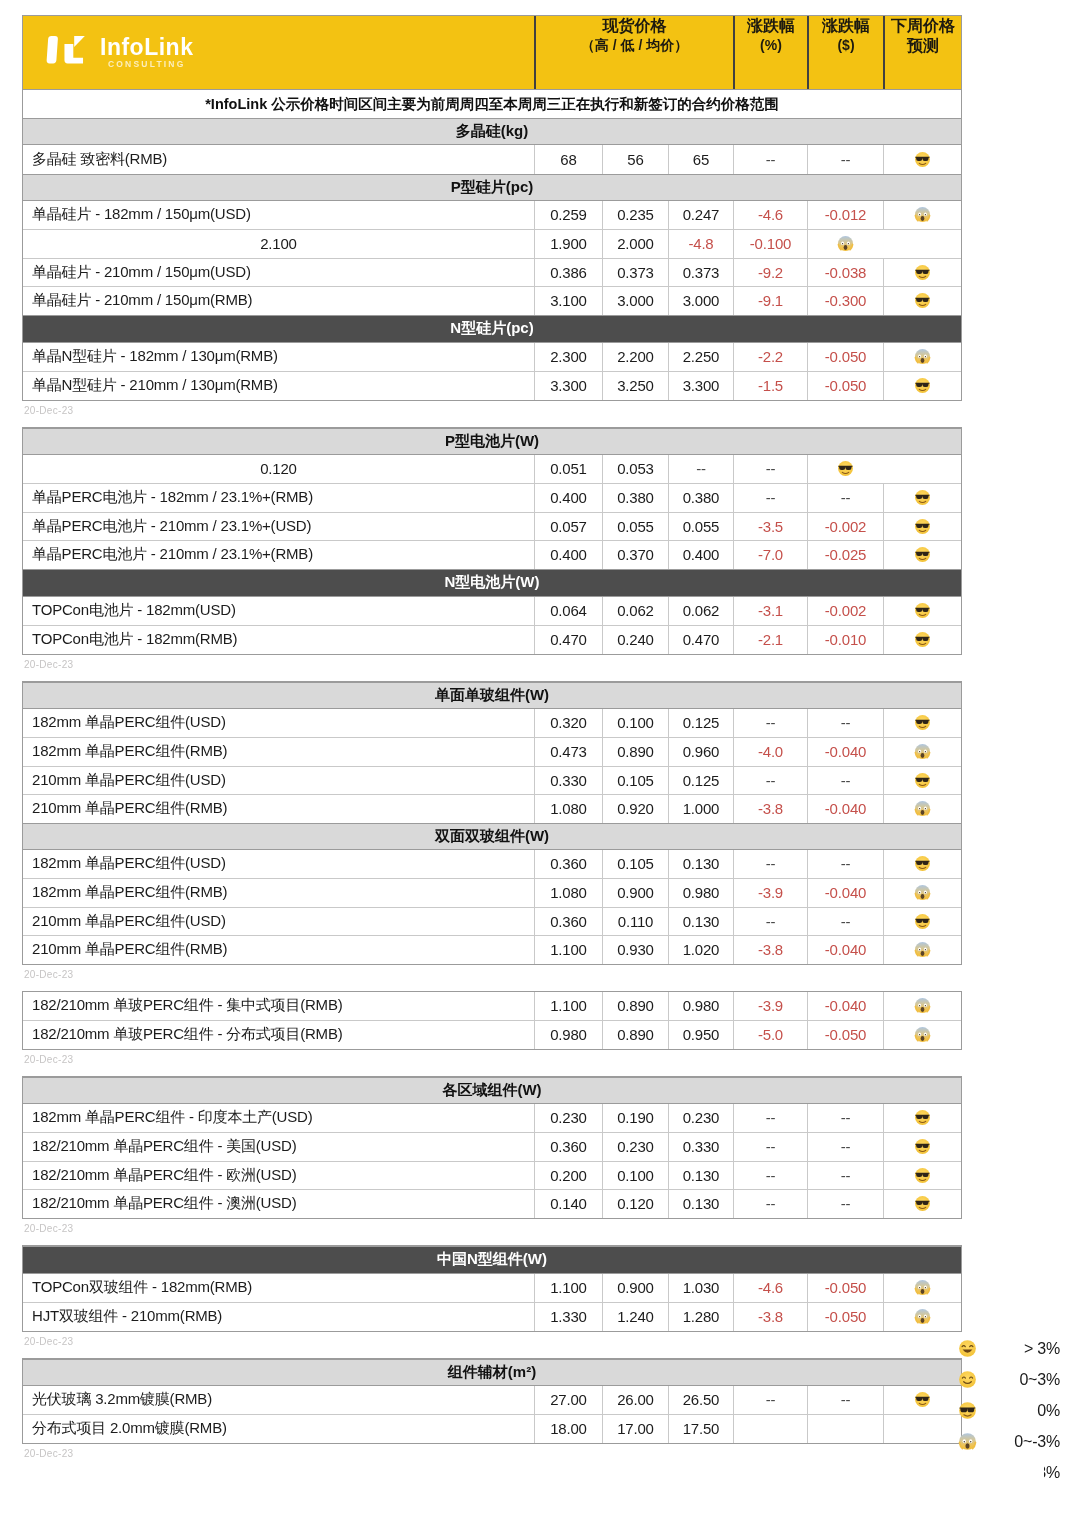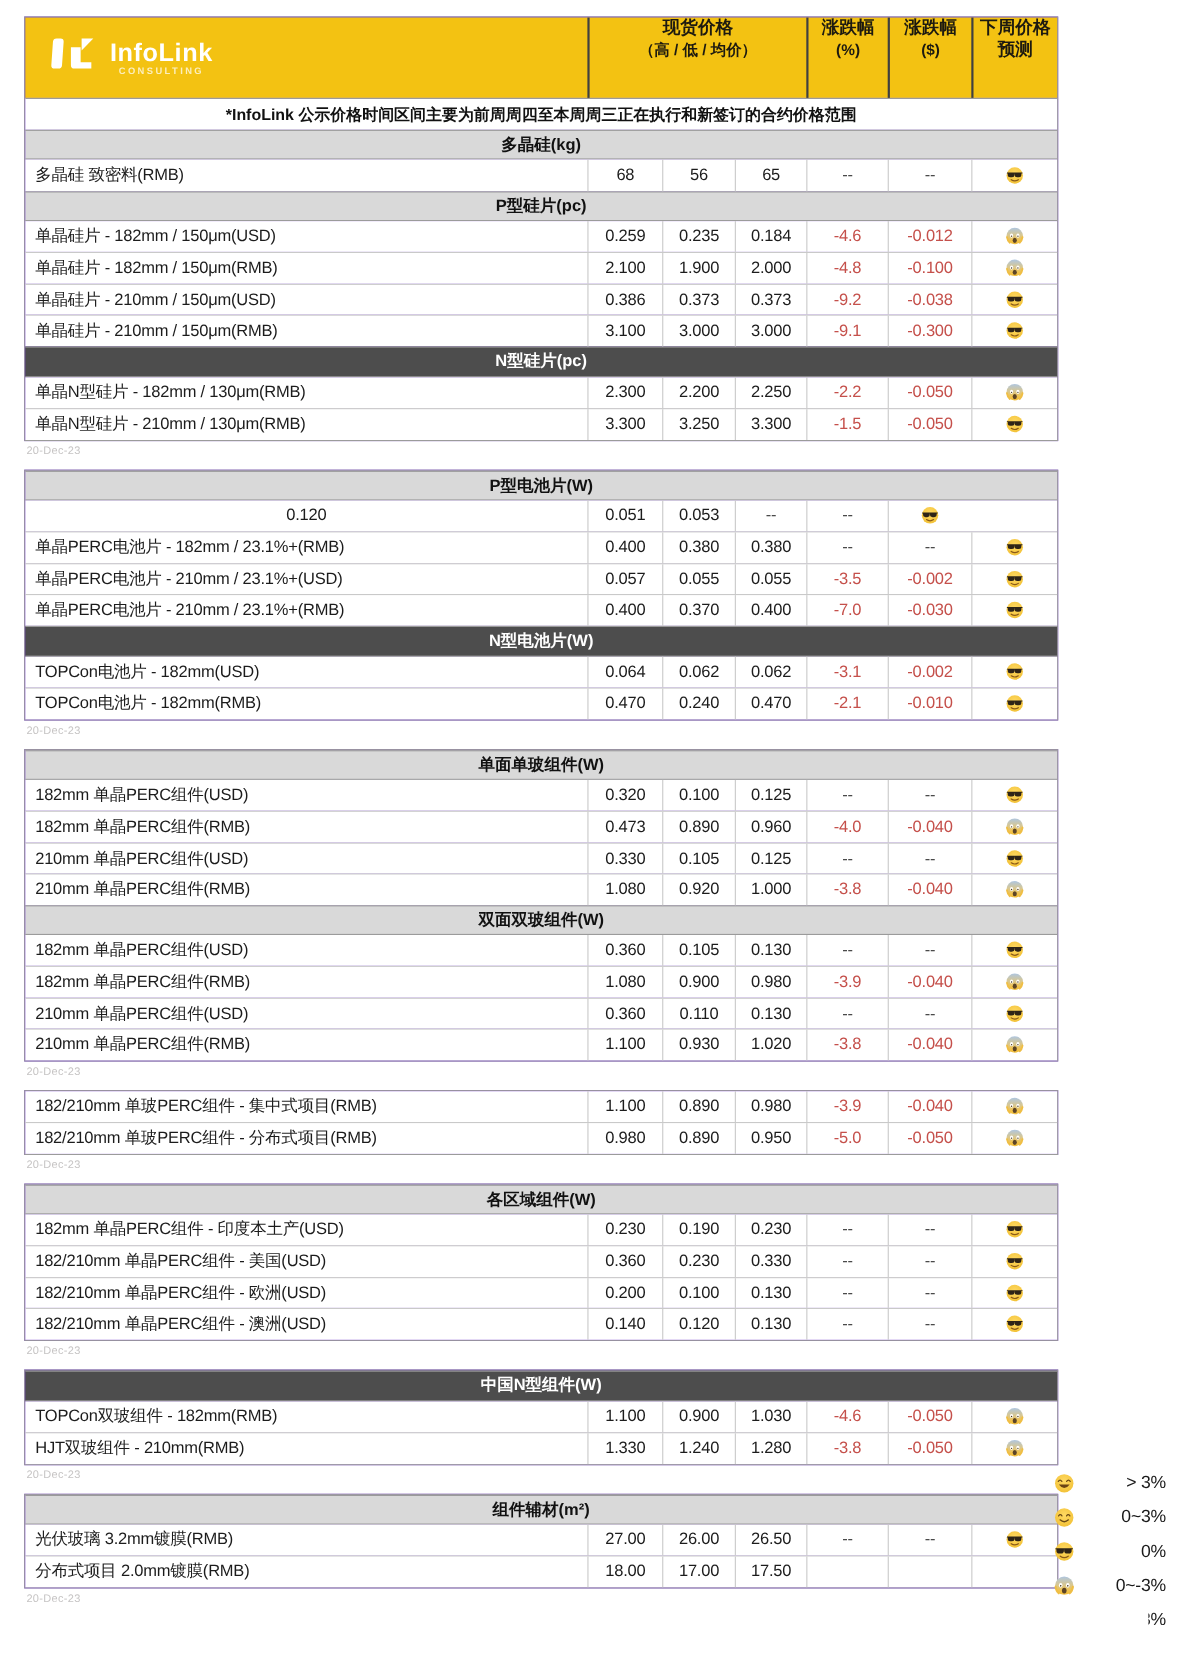--- a/index.html
+++ b/index.html
@@ -125,40 +125,39 @@
             </span>
           </div>
         </div>
         <div class="sec light">
           <span>P型硅片(pc)</span>
         </div>
         <div class="trow">
           <div class="c cname">单晶硅片 - 182mm / 150μm(USD)</div>
           <div class="c">0.259</div>
           <div class="c">0.235</div>
-          <div class="c">0.184</div>
+          <div class="c">0.247</div>
           <div class="c red">-4.6</div>
           <div class="c red">-0.012</div>
           <div class="c">
             <span class="emo" style="width:17px;height:17px">
               <svg viewBox="0 0 20 20">
                 <circle cx="10" cy="10" r="8.8" fill="url(#gScream)"></circle>
                 <ellipse cx="6.6" cy="9.7" rx="1.7" ry="2.2" fill="#fff"></ellipse>
                 <ellipse cx="13.4" cy="9.7" rx="1.7" ry="2.2" fill="#fff"></ellipse>
                 <circle cx="6.6" cy="10.2" r="0.75" fill="#44341c"></circle>
                 <circle cx="13.4" cy="10.2" r="0.75" fill="#44341c"></circle>
                 <ellipse cx="10" cy="14.7" rx="2.2" ry="2.8" fill="#5C4426"></ellipse>
                 <path d="M1.7 11.2 q0.7 4.4 3 6.1" stroke="#EFBE45" stroke-width="2" fill="none" stroke-linecap="round"></path>
                 <path d="M18.3 11.2 q-0.7 4.4 -3 6.1" stroke="#EFBE45" stroke-width="2" fill="none" stroke-linecap="round"></path>
               </svg>
             </span>
           </div>
         </div>
         <div class="trow">
-          <div class="c cname">单晶硅片 - 182mm / 150μm(RMB)</div>
           <div class="c">2.100</div>
           <div class="c">1.900</div>
           <div class="c">2.000</div>
           <div class="c red">-4.8</div>
           <div class="c red">-0.100</div>
           <div class="c">
             <span class="emo" style="width:17px;height:17px">
               <svg viewBox="0 0 20 20">
                 <circle cx="10" cy="10" r="8.8" fill="url(#gScream)"></circle>
                 <ellipse cx="6.6" cy="9.7" rx="1.7" ry="2.2" fill="#fff"></ellipse>
@@ -305,21 +304,21 @@
                 </svg>
               </span>
             </div>
           </div>
           <div class="trow">
             <div class="c cname">单晶PERC电池片 - 210mm / 23.1%+(RMB)</div>
             <div class="c">0.400</div>
             <div class="c">0.370</div>
             <div class="c">0.400</div>
             <div class="c red">-7.0</div>
-            <div class="c red">-0.030</div>
+            <div class="c red">-0.025</div>
             <div class="c">
               <span class="emo" style="width:17px;height:17px">
                 <svg viewBox="0 0 20 20">
                   <circle cx="10" cy="10" r="8.8" fill="url(#gFace)"></circle>
                   <path d="M1.8 6.9 h16.4 v1 h-1.1 v1.3 a2.7 2.7 0 0 1 -2.7 2.7 h-1.8 a2.7 2.7 0 0 1 -2.7 -2.7 v-1.1 h-0.2 v1.1 a2.7 2.7 0 0 1 -2.7 2.7 h-1.8 a2.7 2.7 0 0 1 -2.7 -2.7 v-1.3 h-1.1 z" fill="#2E2417"></path>
                   <path d="M6.2 14.5 q3.8 2.7 7.6 0" stroke="#8A5A18" stroke-width="1.25" fill="none" stroke-linecap="round"></path>
                 </svg>
               </span>
             </div>
           </div>

